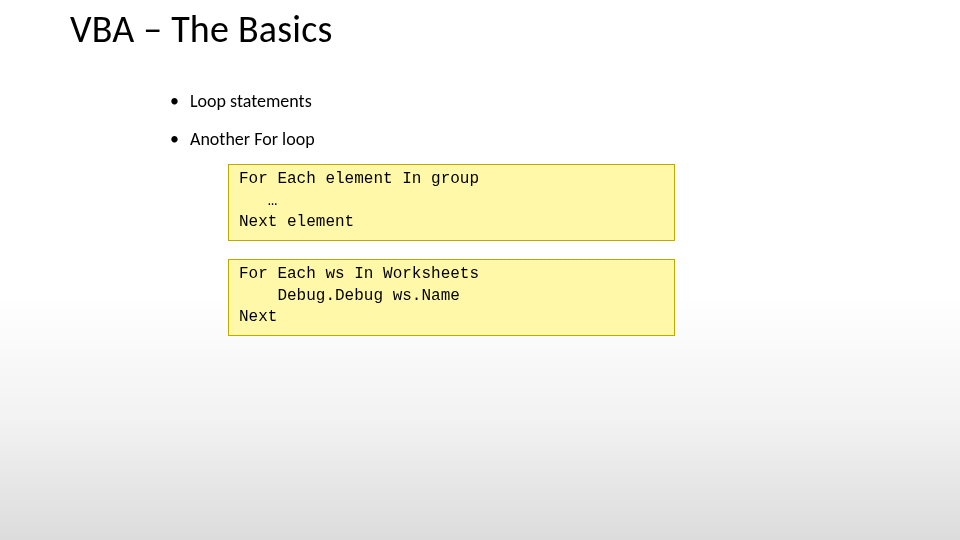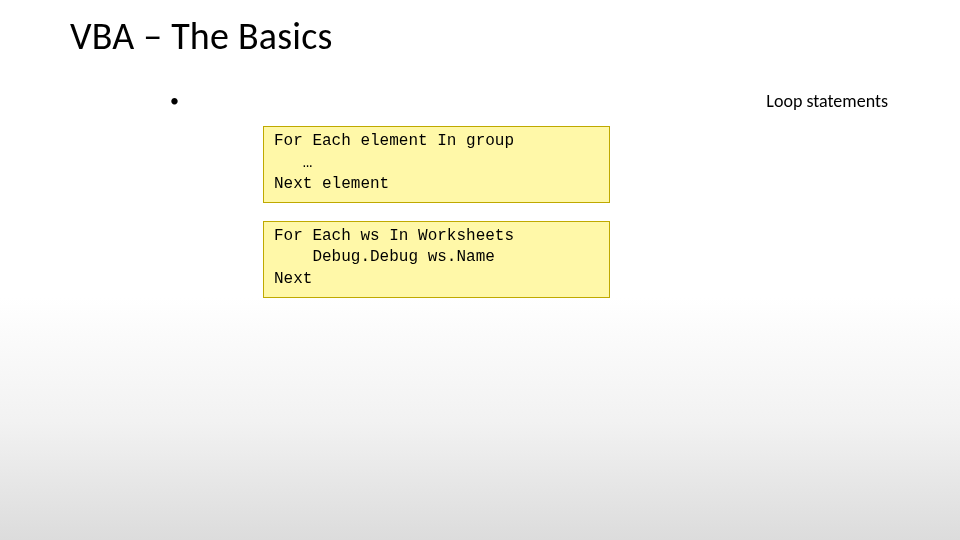--- a/index.html
+++ b/index.html
@@ -6,72 +6,72 @@
   html, body { width: 960px; height: 540px; }
   body {
     font-family: Calibri, "Segoe UI", Arial, sans-serif;
     background: linear-gradient(to bottom, #ffffff 0%, #ffffff 55%, #f2f2f2 78%, #dcdcdc 100%);
     color: #000;
     position: relative;
   }
   .title {
     position: absolute;
     left: 70px;
-    top: 13px;
+    top: 6px;
     font-size: 38px;
     font-weight: 400;
     letter-spacing: 0.2px;
   }
   .content {
     position: absolute;
     left: 168px;
     top: 88px;
     width: 720px;
   }
   ul.bullets {
     list-style: none;
-    text-align: right;
   }
   ul.bullets > li {
     position: relative;
     font-size: 18px;
     line-height: 1.45;
     margin-bottom: 12px;
     padding-left: 22px;
   }
   ul.bullets > li::before {
     content: "•";
     position: absolute;
     left: 2px;
     top: 0;
     font-size: 18px;
     color: #000;
   }
   .code-block {
-    margin-left: 95px;
+    margin-left: 60px;
     margin-top: 4px;
     margin-bottom: 18px;
     background: #fff8a8;
     border: 1px solid #bfa900;
     padding: 4px 10px 6px 10px;
-    width: 347px;
+    width: 447px;
     font-family: "Courier New", Courier, monospace;
     font-size: 16px;
     line-height: 1.35;
     white-space: pre;
   }
 </style>
 </head>
 <body>
 
 <div class="title">VBA – The Basics</div>
 
 <div class="content">
   <ul class="bullets">
     <li>Loop statements</li>
+    <li>Another For loop</li>
   </ul>
   <div class="code-block">For Each element In group
    …
 Next element</div>
   <div class="code-block">For Each ws In Worksheets
     Debug.Debug ws.Name
 Next</div>
 </div>
 
 </body></html>

